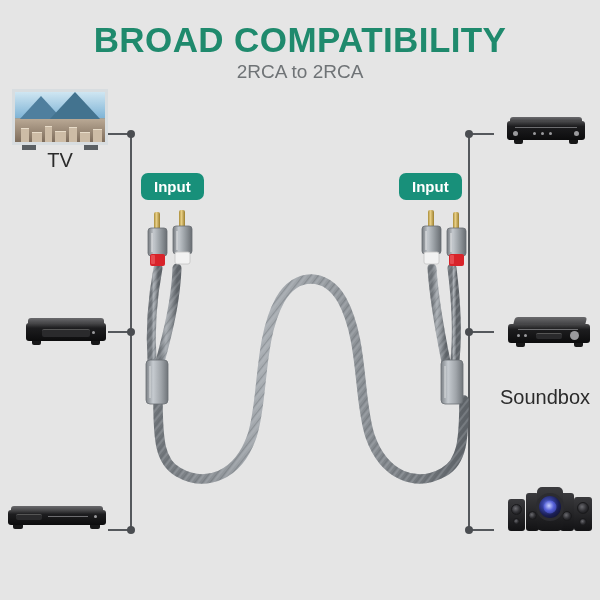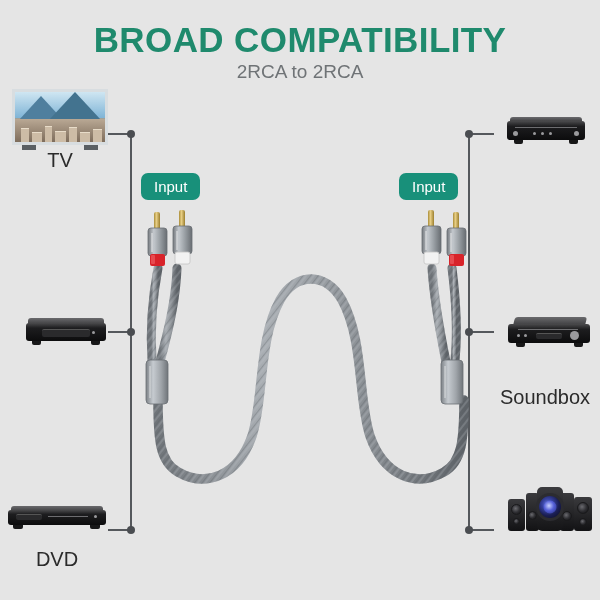--- a/index.html
+++ b/index.html
@@ -73,21 +73,21 @@
     height: 2px;
     background: #55585c;
   }
 
   
   .badge {
     position: absolute;
     background: #18907a;
     color: #ffffff;
     font-size: 15px;
-    font-weight: normal;
+    font-weight: bold;
     border-radius: 7px;
     padding: 6px 13px;
     line-height: 1;
     white-space: nowrap;
     box-sizing: border-box;
   }
 
   
   .device {
     position: absolute;
@@ -260,21 +260,20 @@
 
   <div class="device" style="left:8px; top:506px; width:98px; height:24px;">
     <div class="blk-top" style="left:3px; top:0; width:92px; height:6px;"></div>
     <div class="blk" style="left:0;   top:4px; width:98px; height:15px;"></div>
     <div class="blk-slot" style="left:8px;  top:8px; width:26px; height:5px;"></div>
     <div class="blk-line" style="left:40px; top:10px; width:40px; height:1px;"></div>
     <div class="blk-dot" style="left:86px; top:9px;  width:3px; height:3px;"></div>
     <div class="blk-foot" style="left:5px;  top:19px; width:10px;"></div>
     <div class="blk-foot" style="left:82px; top:19px; width:10px;"></div>
   </div>
-  <div class="dev-label left" style="left:7px; top:549px; width:100px;">DVD</div>
 
   <div class="device" style="left:507px; top:117px; width:78px; height:26px;">
     <div class="blk-top" style="left:3px; top:0;   width:72px; height:5px;"></div>
     <div class="blk" style="left:0;   top:4px; width:78px; height:19px;"></div>
     <div class="blk-line" style="left:8px; top:10px; width:62px; height:1px;"></div>
     <div class="blk-dot" style="left:6px;  top:14px; width:5px; height:5px;"></div>
     <div class="blk-dot" style="left:67px; top:14px; width:5px; height:5px;"></div>
     <div class="blk-dot" style="left:26px; top:15px; width:3px; height:3px;"></div>
     <div class="blk-dot" style="left:34px; top:15px; width:3px; height:3px;"></div>
     <div class="blk-dot" style="left:42px; top:15px; width:3px; height:3px;"></div>

